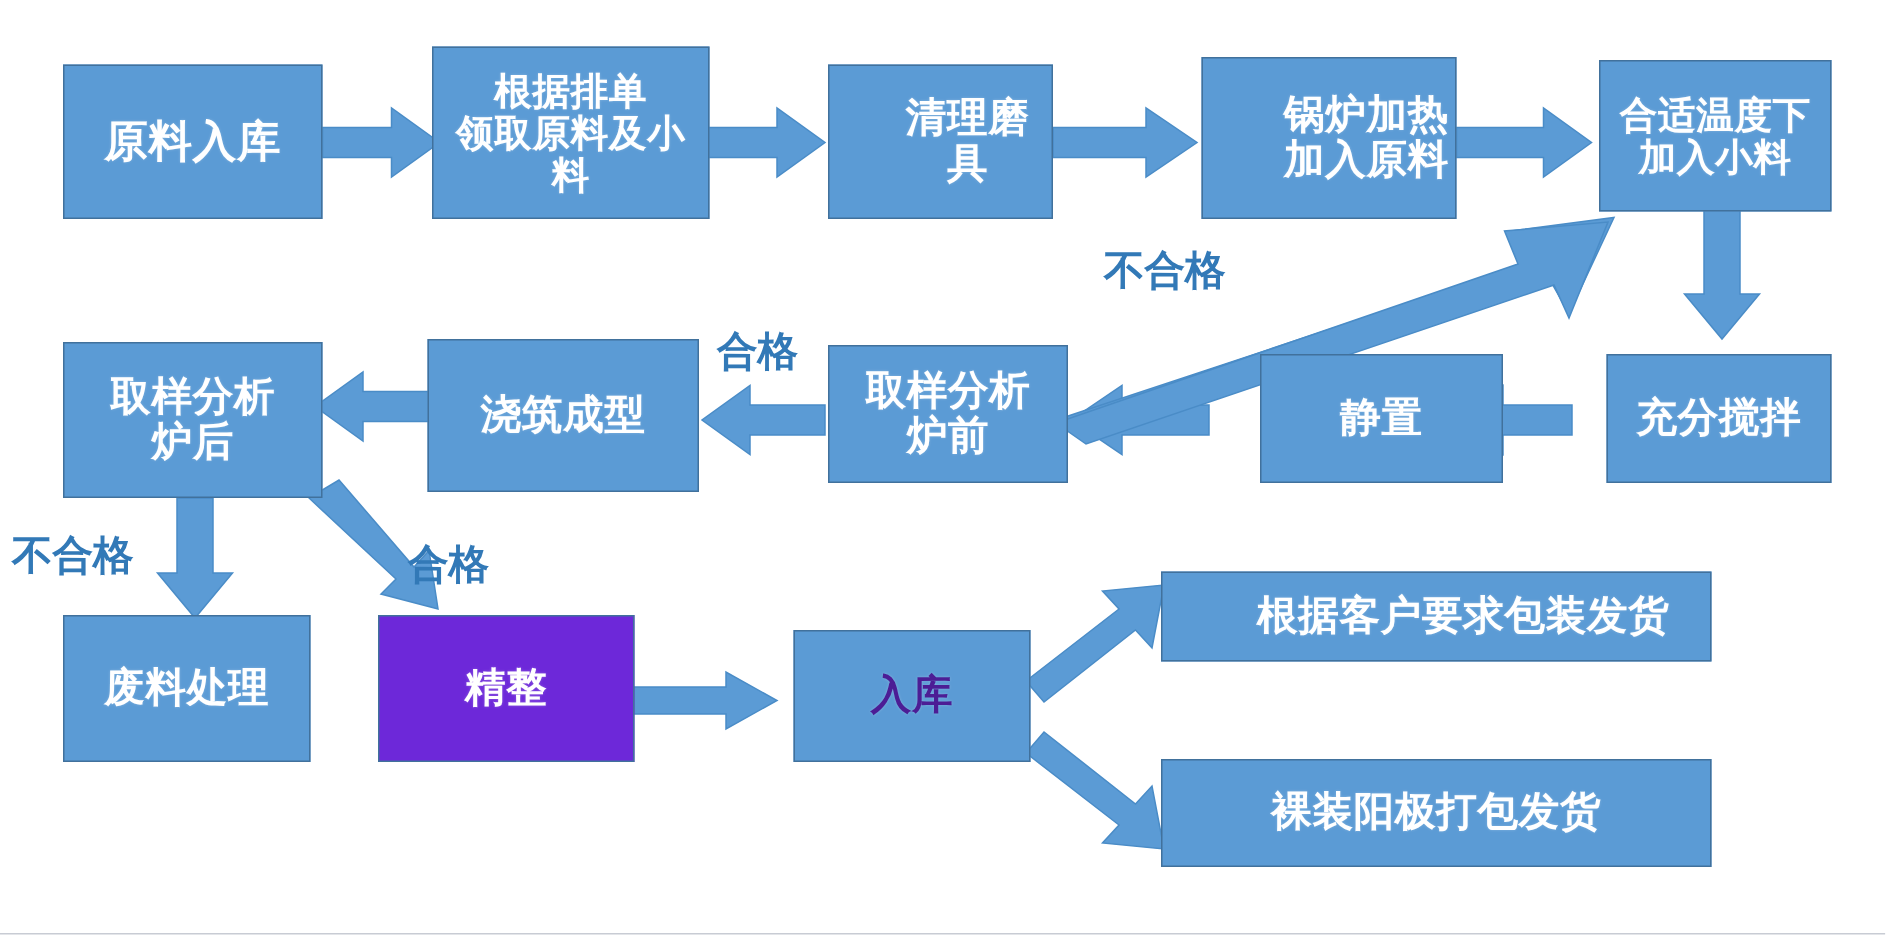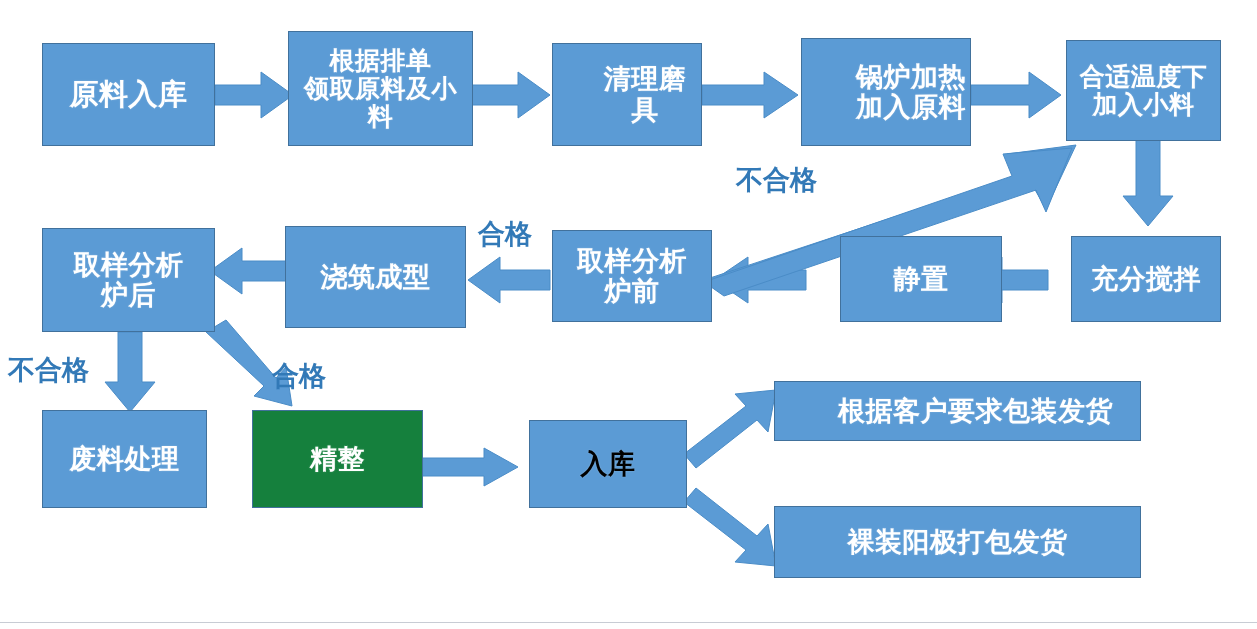--- a/index.html
+++ b/index.html
@@ -183,25 +183,25 @@
 
   <div class="node" style="left: 42px; top: 228px; width: 173px; height: 104px; font-size: 27px; flex-direction: column; background: rgb(91, 155, 213); border-color: rgb(65, 113, 156); color: rgb(255, 255, 255);">
     <span>取样分析</span>
     <span>炉后</span>
   </div>
 
   <div class="node" style="left: 42px; top: 410px; width: 165px; height: 98px; font-size: 27px; background: rgb(91, 155, 213); border-color: rgb(65, 113, 156); color: rgb(255, 255, 255);">
     <span>废料处理</span>
   </div>
 
-  <div class="node" style="left: 252px; top: 410px; width: 171px; height: 98px; font-size: 27px; background: #15803d; border-color: rgb(65, 113, 156); color: rgb(255, 255, 255);">
+  <div class="node" style="left: 252px; top: 410px; width: 171px; height: 98px; font-size: 27px; background: #6d28d9; border-color: rgb(65, 113, 156); color: rgb(255, 255, 255);">
     <span>精整</span>
   </div>
 
-  <div class="node" style="left: 529px; top: 420px; width: 158px; height: 88px; font-size: 27px; background: rgb(91, 155, 213); border-color: rgb(65, 113, 156); color: #000000;">
+  <div class="node" style="left: 529px; top: 420px; width: 158px; height: 88px; font-size: 27px; background: rgb(91, 155, 213); border-color: rgb(65, 113, 156); color: #4c1d95;">
     <span>入库</span>
   </div>
 
   <div class="node" style="left: 774px; top: 381px; width: 367px; height: 60px; font-size: 27px; background: rgb(91, 155, 213); border-color: rgb(65, 113, 156); color: rgb(255, 255, 255); padding-left: 40px;">
     <span>根据客户要求包装发货</span>
   </div>
 
   <div class="node" style="left: 774px; top: 506px; width: 367px; height: 72px; font-size: 27px; background: rgb(91, 155, 213); border-color: rgb(65, 113, 156); color: rgb(255, 255, 255);">
     <span>裸装阳极打包发货</span>
   </div>

